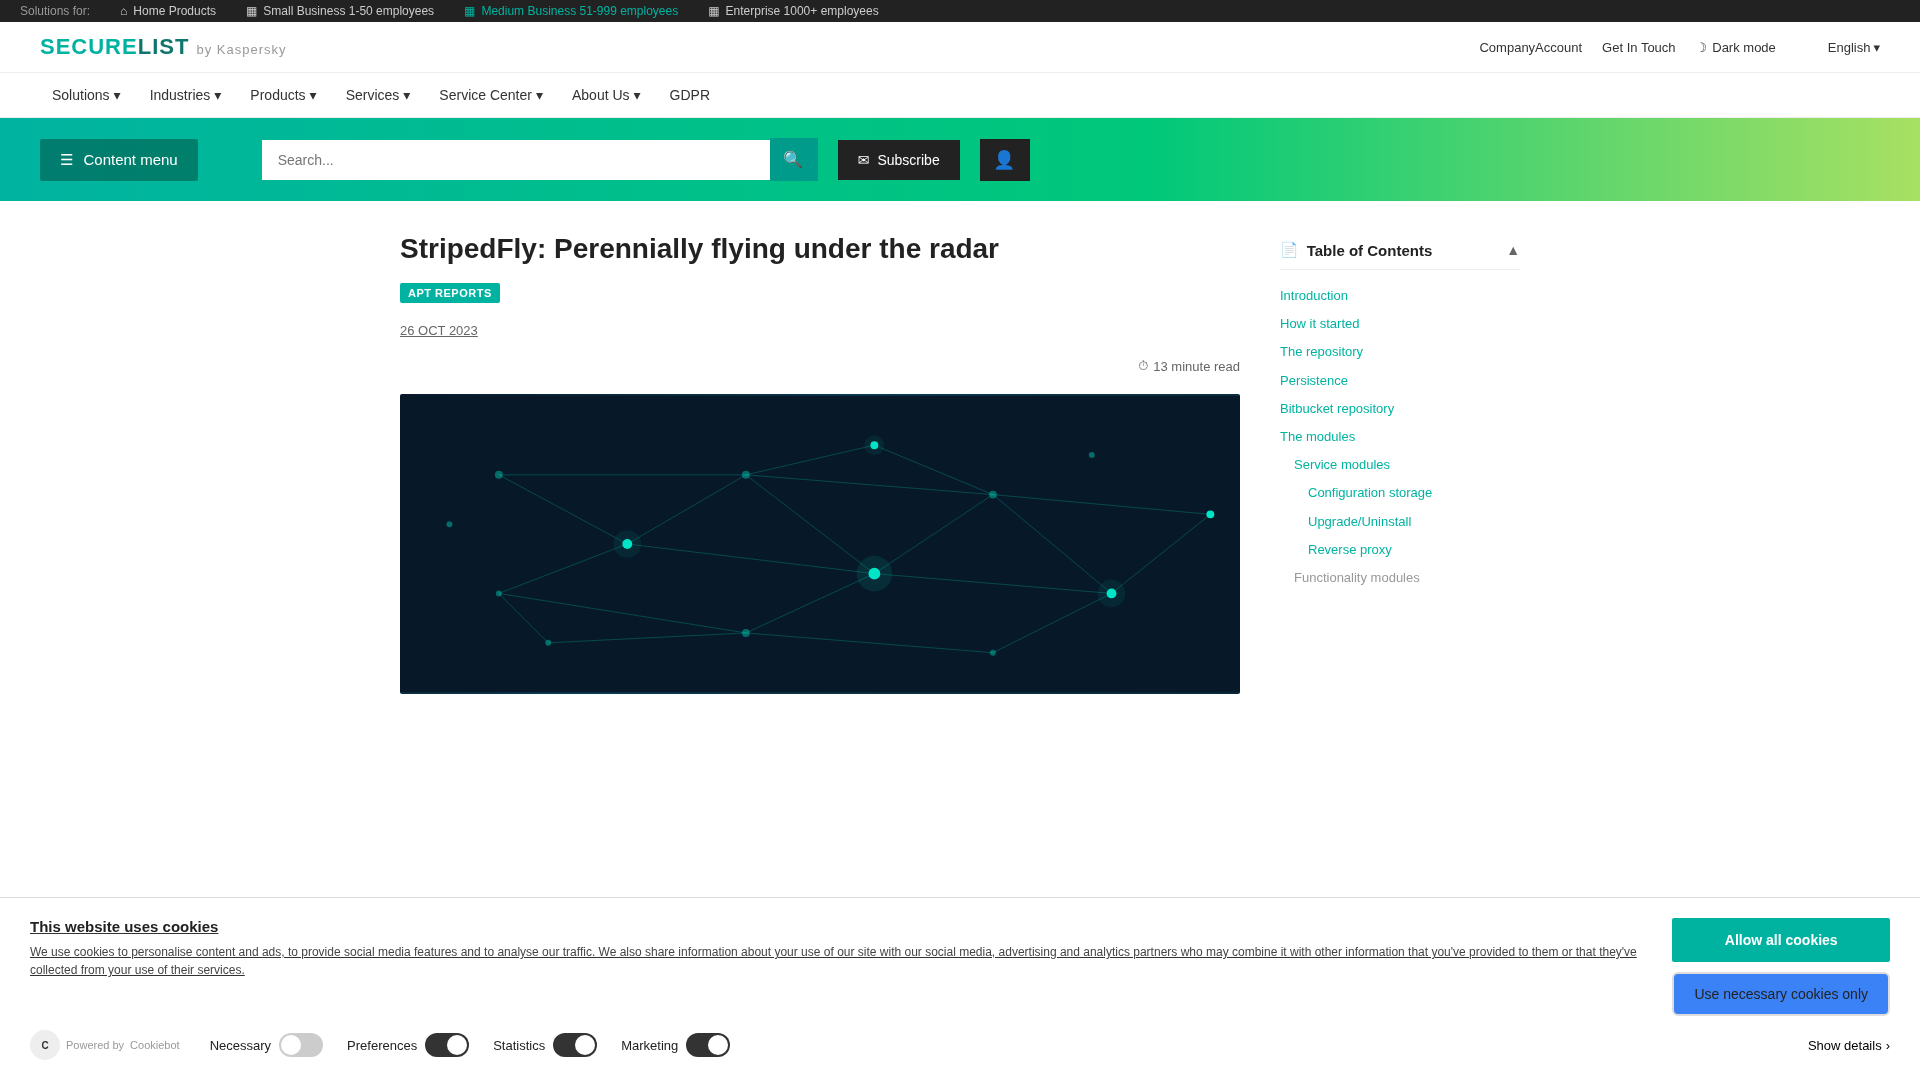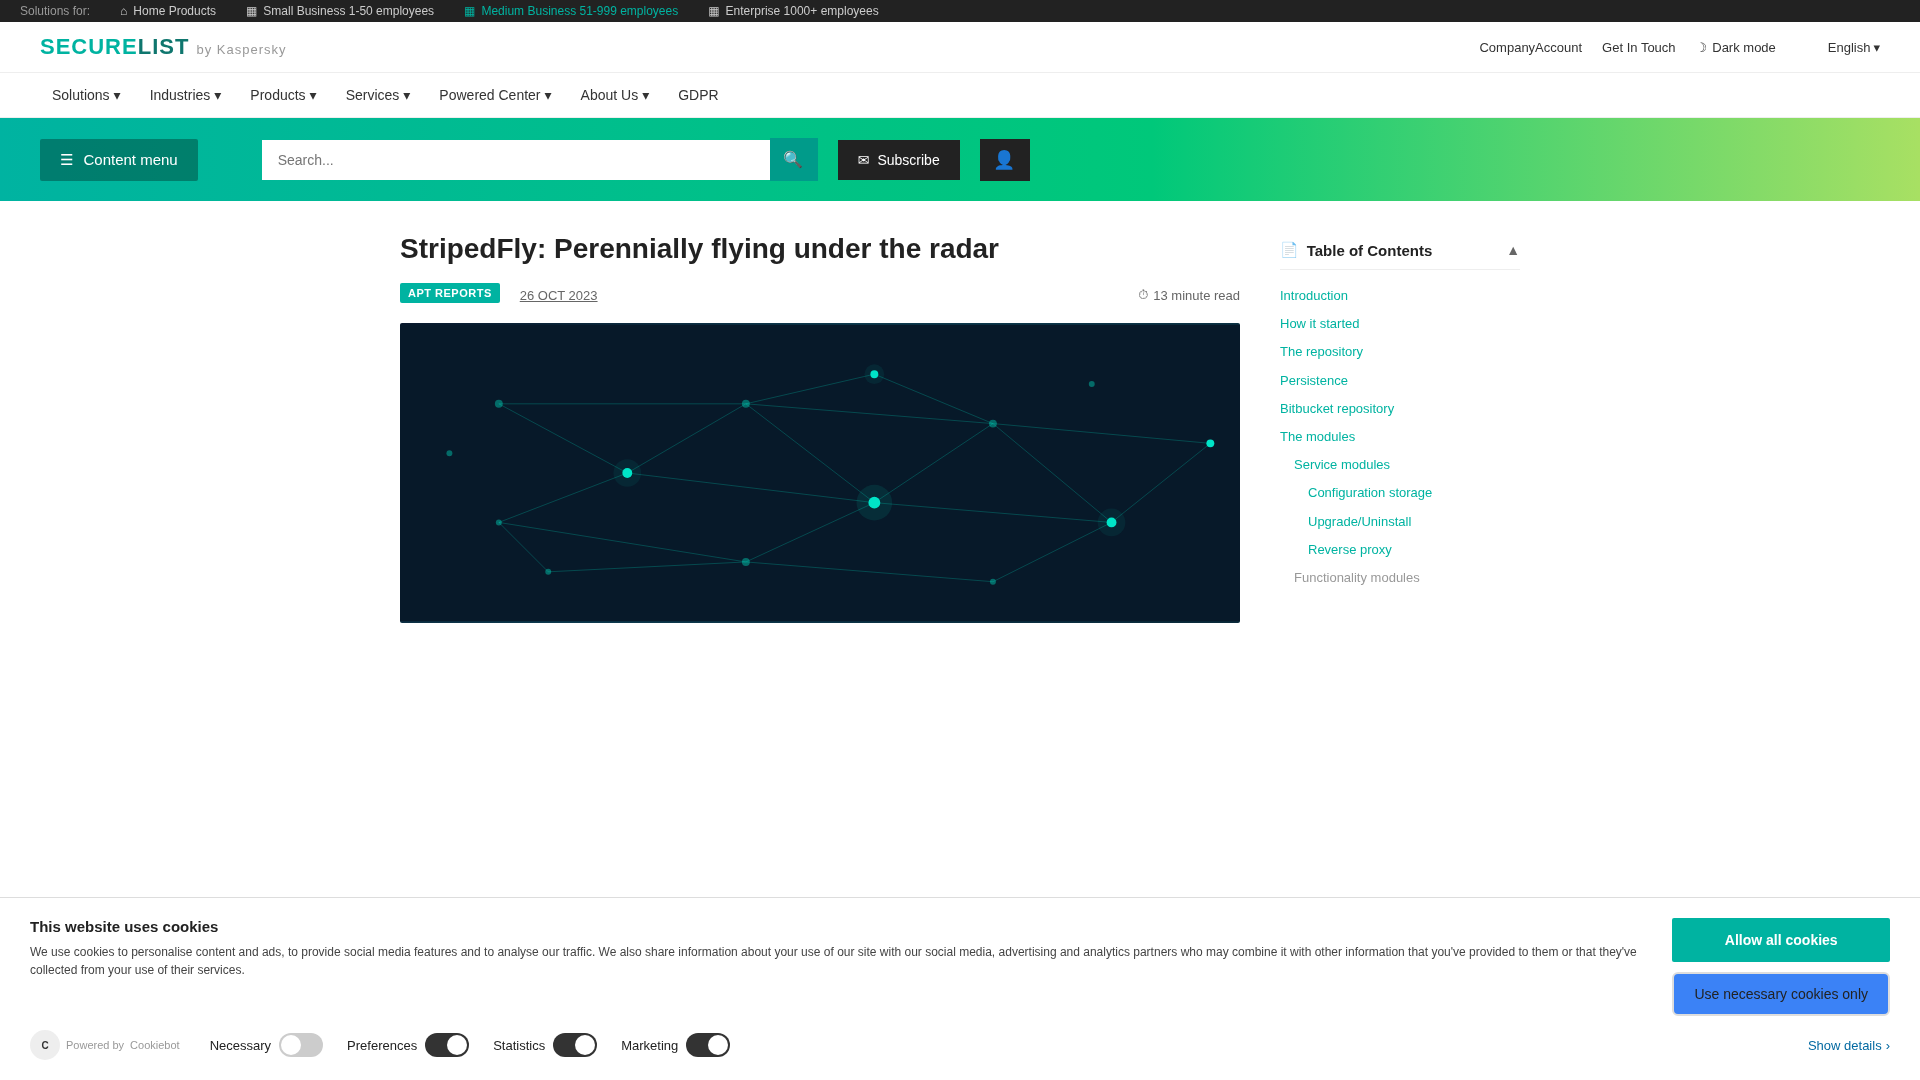--- a/index.html
+++ b/index.html
@@ -169,23 +169,24 @@
     }
     .article-title {
       font-size: 28px;
       font-weight: bold;
       color: #222;
       margin-bottom: 16px;
       line-height: 1.3;
     }
     .article-meta {
       display: flex;
-      align-items: flex-end;
+      align-items: flex-start;
       gap: 20px;
       margin-bottom: 20px;
+      flex-direction: column;
     }
     .apt-badge {
       background: #00b3a1;
       color: #fff;
       font-size: 11px;
       font-weight: bold;
       padding: 4px 8px;
       border-radius: 2px;
       letter-spacing: 0.5px;
     }
@@ -285,20 +286,21 @@
       flex-direction: column;
       gap: 14px;
     }
     .cookie-top {
       display: flex;
       gap: 30px;
       align-items: flex-start;
     }
     .cookie-text-area {
       flex: 1;
+      text-decoration: underline;
     }
     .cookie-title {
       font-size: 15px;
       font-weight: bold;
       color: #222;
       margin-bottom: 8px;
     }
     .cookie-desc {
       font-size: 12px;
       color: #444;
@@ -381,21 +383,21 @@
       position: absolute;
       width: 20px;
       height: 20px;
       border-radius: 50%;
       background: #fff;
       top: 2px;
     }
     .toggle.on .toggle-knob { right: 2px; }
     .toggle.off .toggle-knob { left: 2px; }
     .show-details {
-      color: #0369a1;
+      color: #000000;
       font-size: 13px;
       cursor: pointer;
       display: flex;
       align-items: center;
       gap: 4px;
       margin-left: auto;
     }
 
     
     .node { fill: #00e5c8; }
@@ -457,21 +459,21 @@
   </div>
   <div class="nav-item">
     <span>Products</span>
     <span>▾</span>
   </div>
   <div class="nav-item">
     <span>Services</span>
     <span>▾</span>
   </div>
   <div class="nav-item">
-    <span>Powered Center</span>
+    <span>Service Center</span>
     <span>▾</span>
   </div>
   <div class="nav-item">
     <span>About Us</span>
     <span>▾</span>
   </div>
   <div class="nav-item">
     <span>GDPR</span>
   </div>
 </div>

